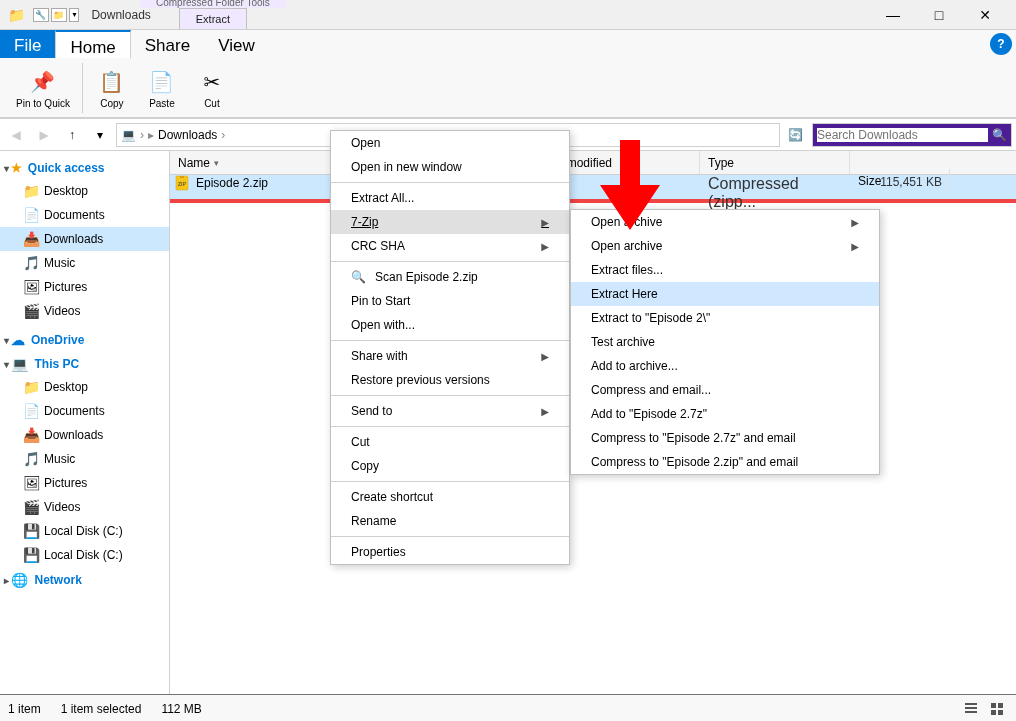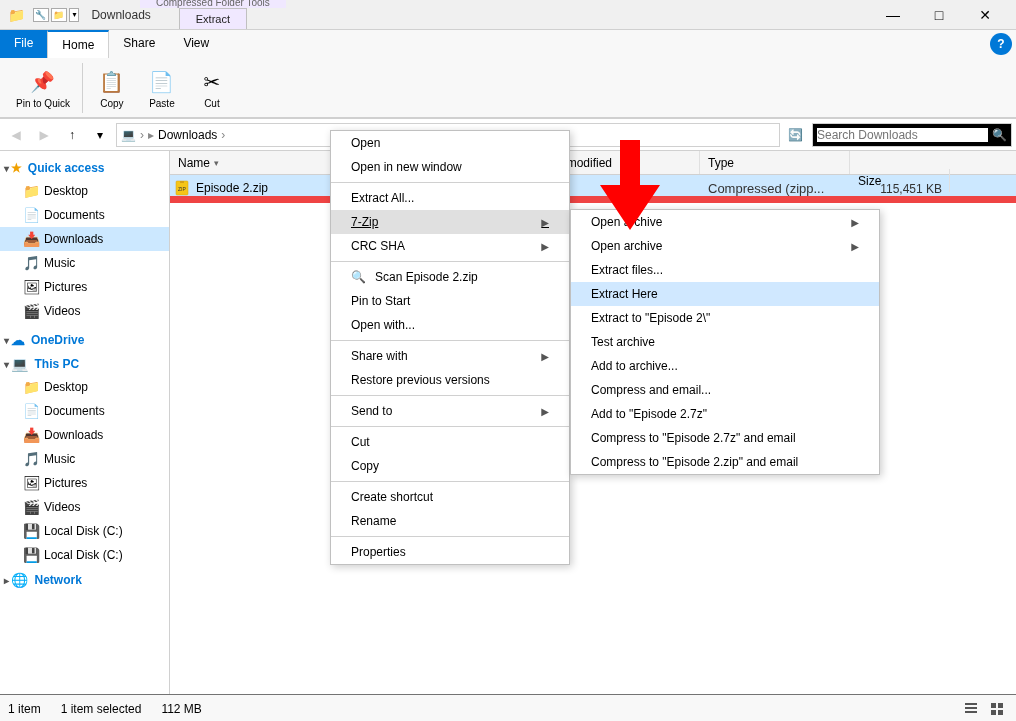--- a/index.html
+++ b/index.html
@@ -14,35 +14,35 @@
     .title-bar-mini-icons { display: flex; gap: 2px; align-items: center; }
     .mini-icon { width: 16px; height: 14px; border: 1px solid #aaa; background: #fff; display: flex; align-items: center; justify-content: center; font-size: 9px; cursor: pointer; }
     .title-bar-tabs { display: flex; align-items: flex-end; position: absolute; left: 140px; bottom: 0; }
     .tab-context { background: #f0e8ff; border: 1px solid #c0c0c0; border-bottom: none; padding: 4px 16px; font-size: 11px; color: #222; cursor: pointer; }
     .title-bar-right { margin-left: auto; display: flex; gap: 0; }
     .win-btn { width: 46px; height: 30px; display: flex; align-items: center; justify-content: center; cursor: pointer; font-size: 14px; background: transparent; border: none; }
 
     
     .ribbon { background: #f8f8f8; border-bottom: 1px solid #d0d0d0; }
     .ribbon-tabs { display: flex; height: 28px; }
-    .ribbon-tab { padding: 6px 14px; font-size: 12px; cursor: pointer; border: none; background: transparent; }
+    .ribbon-tab { padding: 6px 14px; font-size: 17px; cursor: pointer; border: none; background: transparent; }
     .ribbon-tab.file { background: #0078d7; color: #fff; padding: 6px 14px; }
     .ribbon-tab.active { background: #fff; border-top: 2px solid #0078d7; border-left: 1px solid #d0d0d0; border-right: 1px solid #d0d0d0; }
     .ribbon-content { height: 60px; display: flex; align-items: center; padding: 4px 8px; background: #f8f8f8; border-bottom: 1px solid #d0d0d0; }
     .ribbon-btn { display: flex; flex-direction: column; align-items: center; padding: 4px 8px; cursor: pointer; font-size: 10px; min-width: 50px; }
     .ribbon-btn-icon { width: 32px; height: 32px; display: flex; align-items: center; justify-content: center; font-size: 20px; }
     .ribbon-divider { width: 1px; height: 50px; background: #d0d0d0; margin: 0 4px; }
     .help-btn { width: 22px; height: 22px; background: #0078d7; color: #fff; border-radius: 50%; display: flex; align-items: center; justify-content: center; font-size: 12px; font-weight: bold; cursor: pointer; }
 
     
     .address-bar { display: flex; align-items: center; height: 32px; border-bottom: 1px solid #d0d0d0; padding: 0 4px; gap: 4px; background: #fff; }
     .nav-btn { width: 24px; height: 24px; display: flex; align-items: center; justify-content: center; cursor: pointer; border: 1px solid transparent; font-size: 12px; }
     .nav-btn.disabled { color: #ccc; cursor: default; }
     .refresh-btn { width: 24px; height: 24px; display: flex; align-items: center; justify-content: center; cursor: pointer; }
-    .search-box { width: 200px; height: 24px; border: 1px solid #d0d0d0; display: flex; align-items: center; padding: 0 4px; gap: 4px; background: #000000; }
+    .search-box { width: 200px; height: 24px; border: 1px solid #d0d0d0; display: flex; align-items: center; padding: 0 4px; gap: 4px; background: #4c1d95; }
     .search-box input { border: none; outline: none; flex: 1; font-size: 12px; }
     .search-icon { color: #888; font-size: 12px; }
 
     
     .main-area { display: flex; height: calc(721px - 30px - 28px - 60px - 32px - 28px); }
 
     
     .sidebar { width: 170px; border-right: 1px solid #d0d0d0; overflow-y: auto; background: #fff; padding-top: 4px; }
     .sidebar-item { display: flex; align-items: center; height: 24px; padding: 0 8px; cursor: pointer; gap: 4px; font-size: 12px; }
     .sidebar-item.active { background: #cce8ff; }
@@ -51,25 +51,25 @@
     .expand-arrow { font-size: 10px; color: #555; }
 
     
     .content-area { flex: 1; overflow-y: auto; background: #fff; }
     .column-header { display: flex; align-items: center; height: 24px; border-bottom: 1px solid #d0d0d0; background: #f5f5f5; }
     .col-header { padding: 0 8px; font-size: 12px; cursor: pointer; display: flex; align-items: center; gap: 4px; height: 100%; border-right: 1px solid #e0e0e0; }
     .col-header.name { width: 360px; }
     .col-header.date { width: 170px; }
     .col-header.type { width: 150px; }
     .col-header.size { width: 100px; margin-top: 36px; }
-    .file-row { display: flex; align-items: flex-end; height: 28px; border-bottom: 7px solid #ef4444; }
+    .file-row { display: flex; align-items: flex-start; height: 28px; border-bottom: 4px solid #ef4444; }
     .file-row.selected { background: #cce8ff; }
     .file-row .name-cell { width: 360px; padding: 0 4px; display: flex; align-items: center; gap: 6px; font-size: 12px; overflow: hidden; text-overflow: ellipsis; white-space: nowrap; }
     .file-row .date-cell { width: 170px; padding: 0 8px; font-size: 12px; color: #333; }
-    .file-row .type-cell { width: 150px; padding: 0 8px; font-size: 13px; color: #333; }
+    .file-row .type-cell { width: 150px; padding: 0 8px; font-size: 16px; color: #333; }
     .file-row .size-cell { width: 100px; padding: 0 8px; font-size: 12px; color: #333; text-align: right; }
 
     
     .status-bar { display: flex; align-items: center; height: 28px; border-top: 1px solid #737373; background: #f8f8f8; padding: 0 8px; font-size: 12px; gap: 20px; }
     .status-right { margin-left: auto; display: flex; gap: 4px; }
     .view-btn { width: 22px; height: 22px; display: flex; align-items: center; justify-content: center; cursor: pointer; border: 1px solid transparent; }
 
     
     .context-menu { position: absolute; background: #fff; border: 1px solid #c0c0c0; box-shadow: 2px 2px 8px rgba(0,0,0,0.2); z-index: 100; width: 240px; font-size: 12px; }
     .ctx-item { padding: 5px 20px; cursor: pointer; display: flex; align-items: center; justify-content: space-between; position: relative; }

